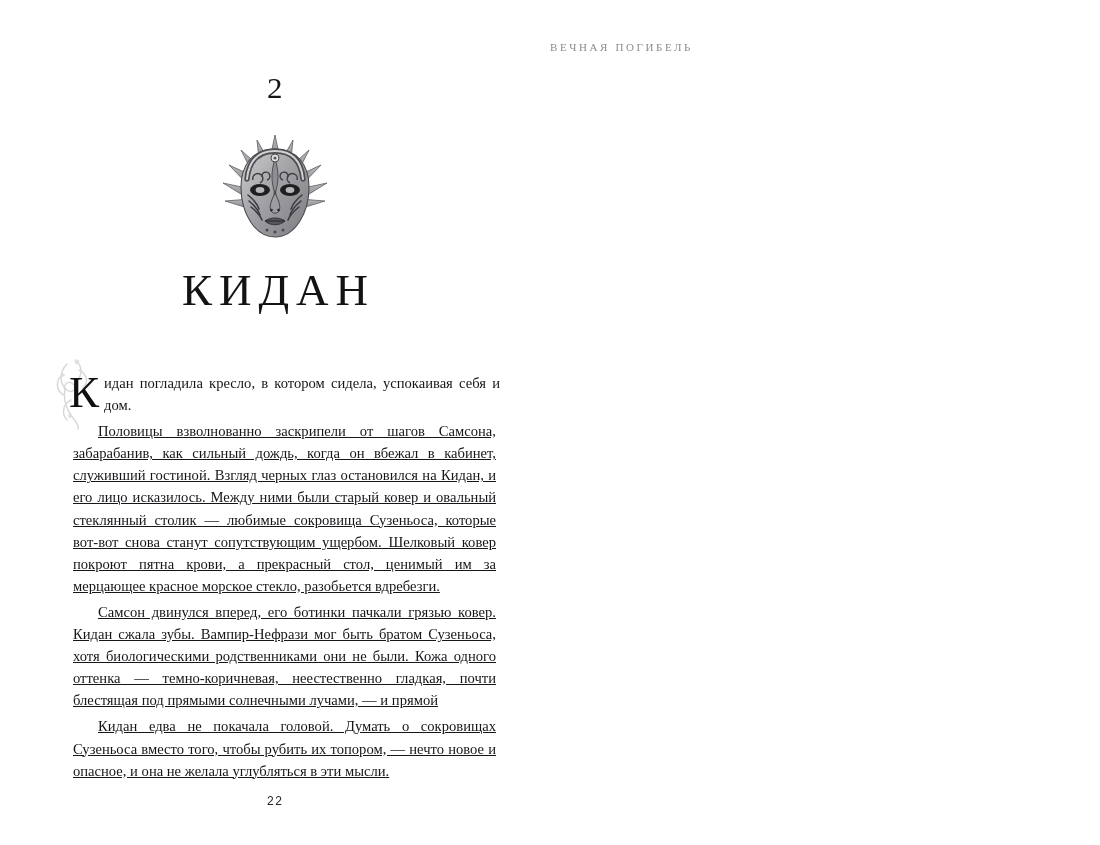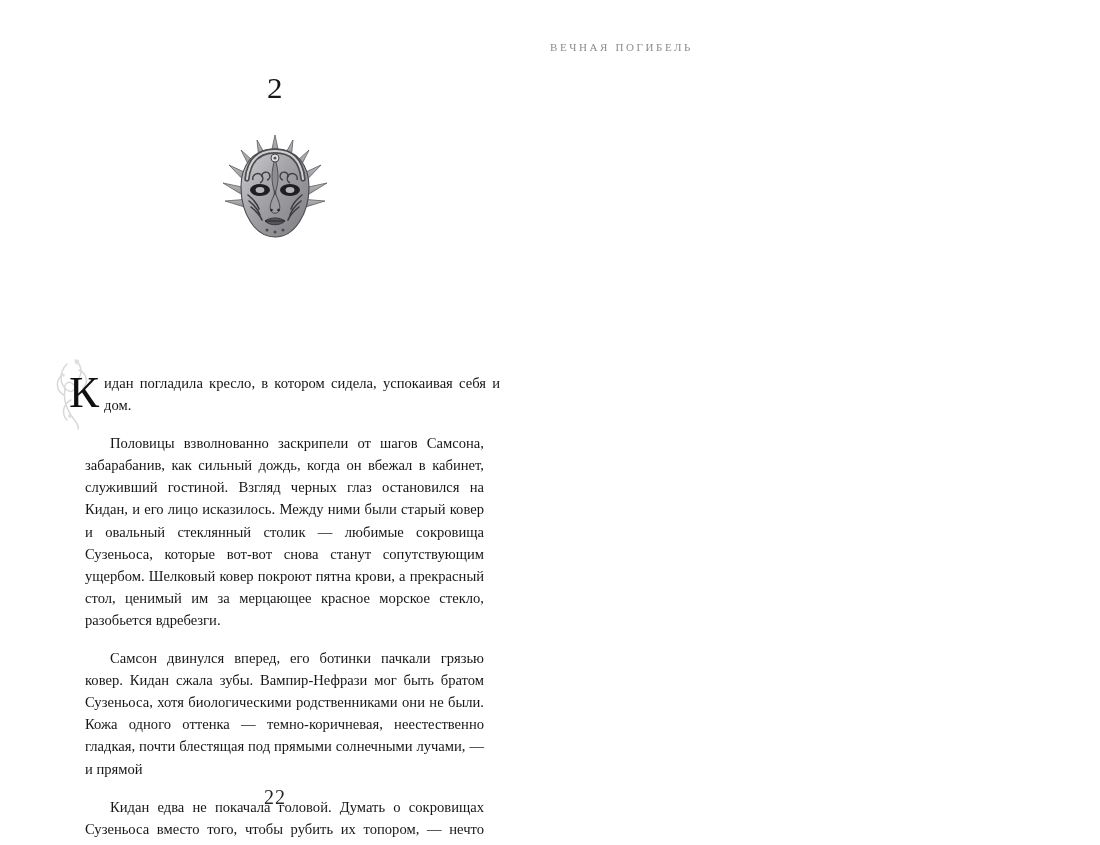--- a/index.html
+++ b/index.html
@@ -85,23 +85,24 @@
     hyphens: none;
   }
 
   .col-left {
     left: 69px;
     top: 372px;
     width: 431px;
   }
 
   .para {
-    margin: 16px;
+    margin: 4px;
     text-indent: 25px;
     text-align: justify;
+    text-decoration: underline;
   }
 
   
   .dropcap-para {
     position: relative;
     margin: 0;
     text-indent: 0;
     text-align: justify;
     min-height: 44px;
   }
@@ -138,24 +139,24 @@
     font-family: "Liberation Serif", "DejaVu Serif", serif;
     text-transform: uppercase;
   }
 
   .folio {
     position: absolute;
     bottom: 36px;
     left: 0;
     width: 550px;
     text-align: center;
-    font-size: 20px;
+    font-size: 12px;
     color: #26262a;
     letter-spacing: 1px;
-    font-family: Liberation Serif, serif;
+    font-family: Liberation Mono, monospace;
   }
   .folio-left  { left: 0; }
   .folio-right { left: 0; }
 
   .mask-svg { display: block; }
 </style>
 </head>
 <body>
 
 <div class="spread">
@@ -234,20 +235,21 @@
           <path d="M48 88 L68 88" stroke="#27272b" stroke-width="1"></path>
 
           <g fill="#4a4a4e">
             <circle cx="50" cy="97" r="1.5"></circle>
             <circle cx="58" cy="99" r="1.5"></circle>
             <circle cx="66" cy="97" r="1.5"></circle>
           </g>
         </svg>
       </div>
 
+      <div class="chapter-title">КИДАН</div>
     </div>
 
     <div class="col col-left">
 
       <p class="dropcap-para">
         <svg class="dropcap-flourish" viewBox="0 0 58 74">
           <g fill="none" stroke="#b9b9bd" stroke-width="1.5" stroke-linecap="round">
             <path d="M14 8 C6 16 6 28 14 34 C20 38 24 32 20 28 C16 24 10 28 12 34"></path>
             <path d="M22 4 C30 10 30 20 22 26"></path>
             <path d="M12 34 C10 44 14 54 20 62 C24 67 26 71 25 73"></path>

